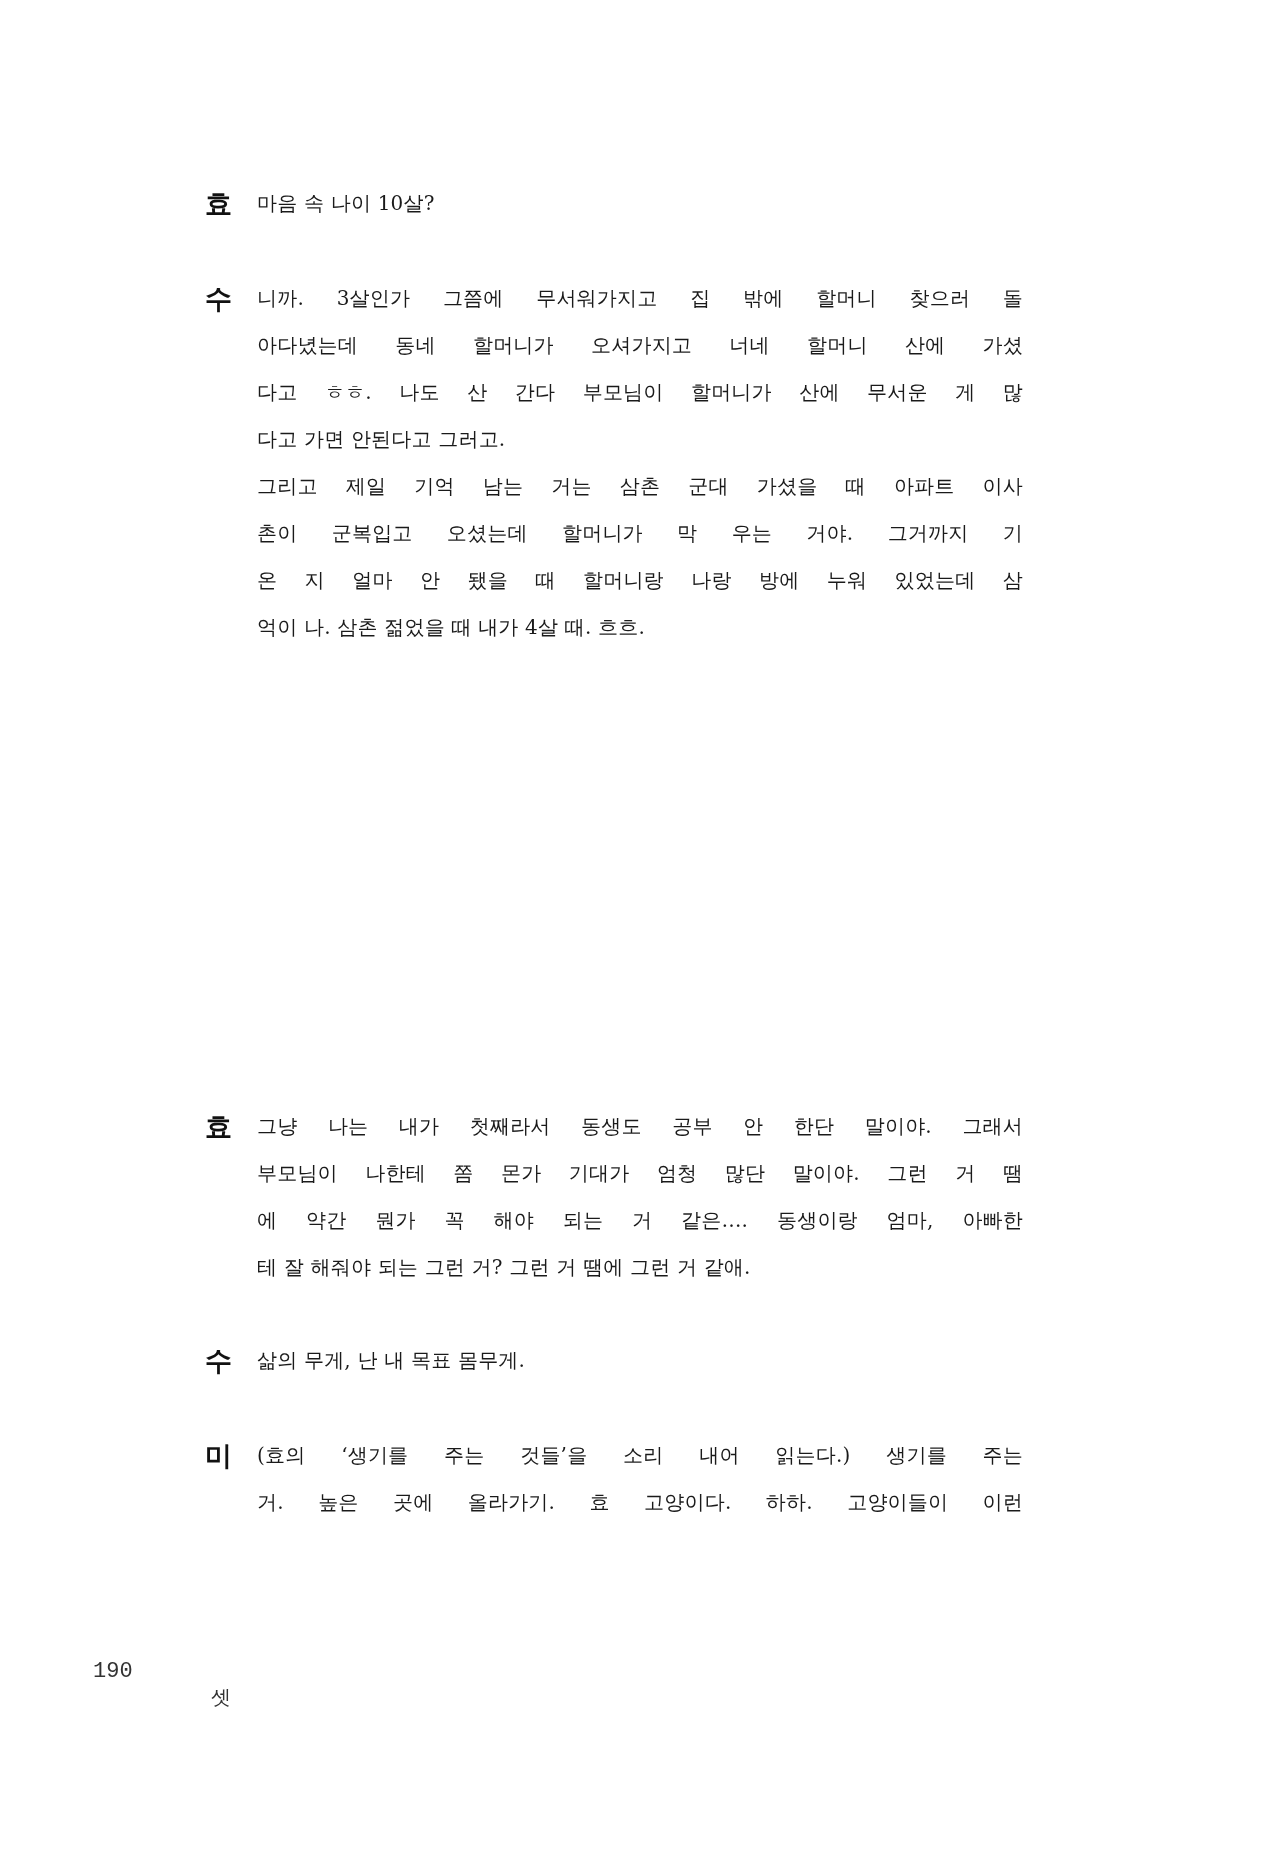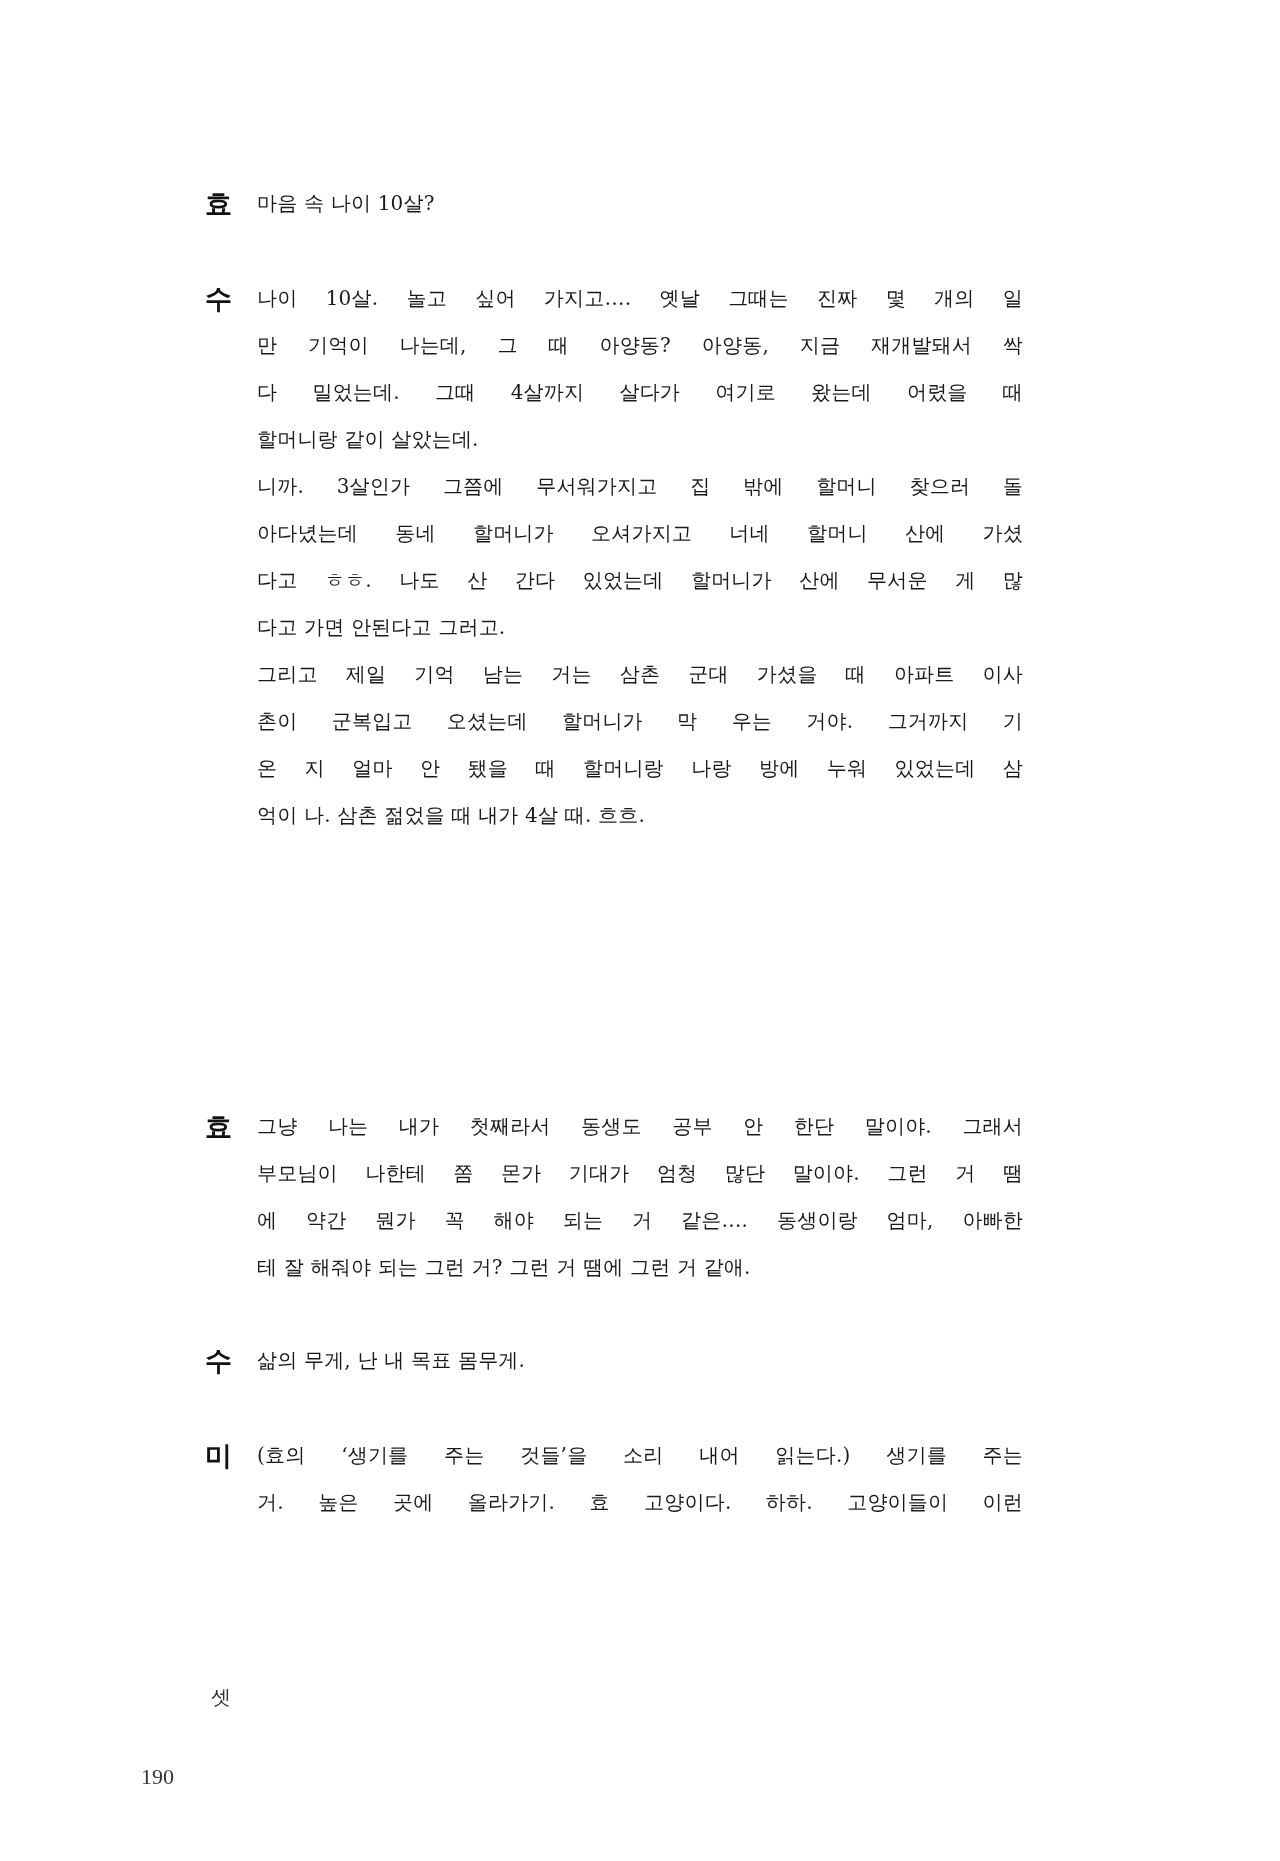--- a/index.html
+++ b/index.html
@@ -60,25 +60,24 @@
     }
     .line.last {
       text-align-last: left;
     }
     .underline {
       text-underline-offset: 4px;
     }
     .footer-page {
       position: absolute;
       left: 93px;
-      top: 1764px;
-      font-family: Liberation Serif, serif;
+      top: 1659px;
+      font-family: Liberation Mono, monospace;
       font-size: 22px;
       color: #333333;
-      margin-left: 48px;
     }
     .footer-chapter {
       position: absolute;
       left: 211px;
       top: 1684px;
       font-family: "DejaVu Serif", "Liberation Serif", serif;
       font-size: 20px;
       color: #333333;
     }
   </style>
@@ -91,29 +90,23 @@
     <div class="speaker">효</div>
     <div class="body">
       <span class="line last">마음 속 나이 10살?</span>
     </div>
   </div>
 
   <div class="turn" style="top:275px;">
     <div class="speaker">수</div>
     <div class="body">
       <div class="para">
-        <span class="line">나이 10살. 놀고 싶어 가지고…. 옛날 그때는 진짜 몇 개의 일</span>
-        <span class="line">만 기억이 나는데, 그 때 아양동? 아양동, 지금 재개발돼서 싹</span>
-        <span class="line">다 밀었는데. 그때 4살까지 살다가 여기로 왔는데 어렸을 때</span>
-        <span class="line last">할머니랑 같이 살았는데.</span>
-      </div>
-      <div class="para">
         <span class="line">니까. 3살인가 그쯤에 무서워가지고 집 밖에 할머니 찾으러 돌</span>
         <span class="line">아다녔는데 동네 할머니가 오셔가지고 너네 할머니 산에 가셨</span>
-        <span class="line">다고 ㅎㅎ. 나도 산 간다 있었는데 할머니가 산에 무서운 게 많</span>
+        <span class="line">다고 ㅎㅎ. 나도 산 간다 부모님이 할머니가 산에 무서운 게 많</span>
         <span class="line last">다고 가면 안된다고 그러고.</span>
       </div>
       <div class="para">
         <span class="line">그리고 제일 기억 남는 거는 삼촌 군대 가셨을 때 아파트 이사</span>
         <span class="line">촌이 군복입고 오셨는데 할머니가 막 우는 거야. 그거까지 기</span>
         <span class="line">온 지 얼마 안 됐을 때 할머니랑 나랑 방에 누워 있었는데 삼</span>
         <span class="line last"><span>억이 나. 삼촌 젊었을 때 내가 4살 때.</span> <span class="underline">흐흐.</span></span>
       </div>
     </div>
   </div>

